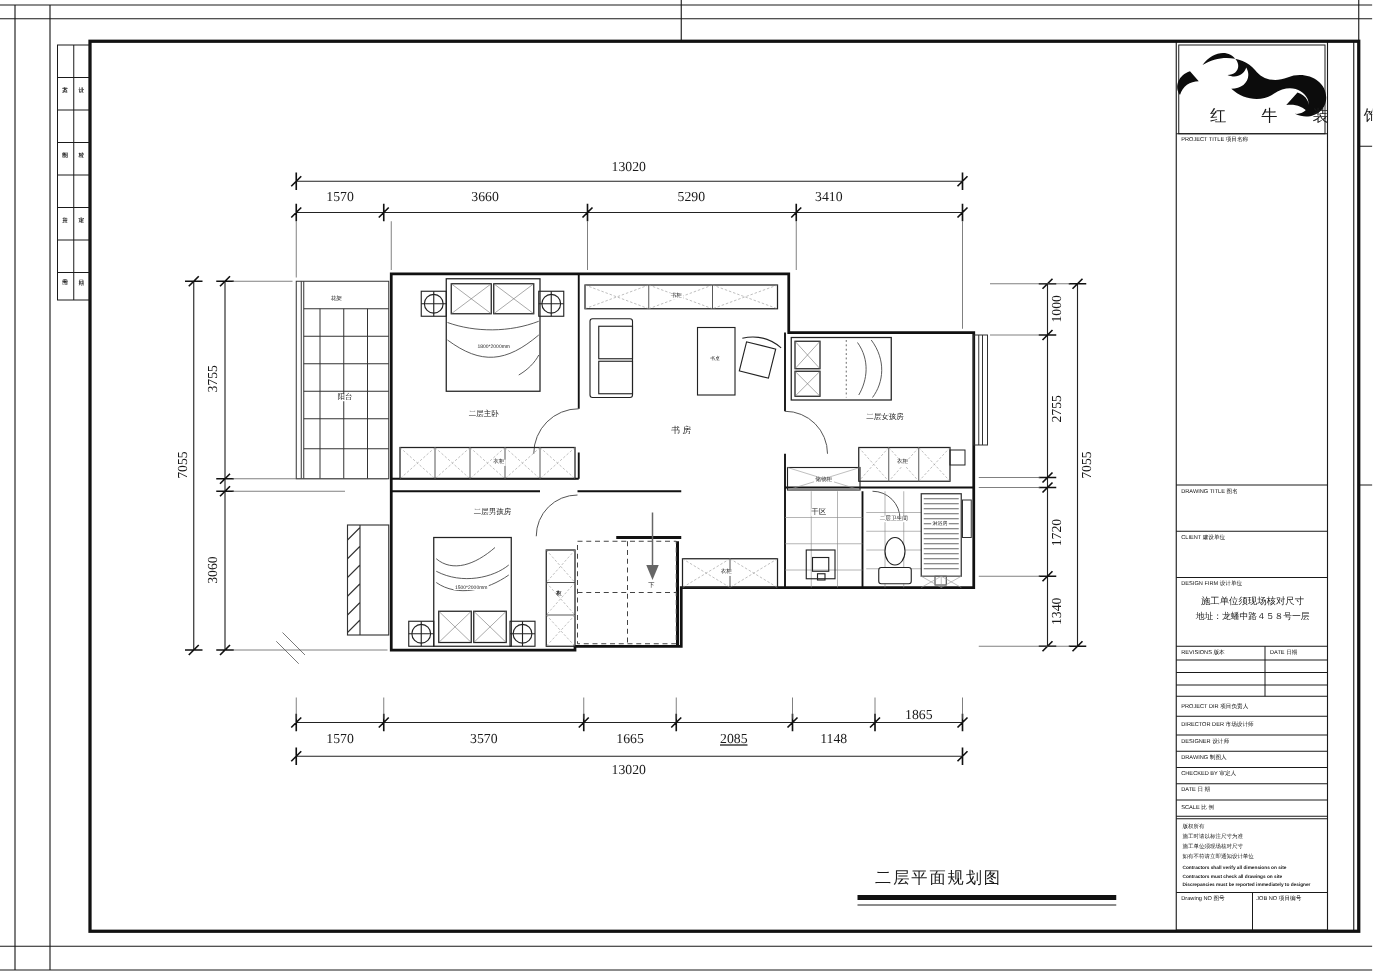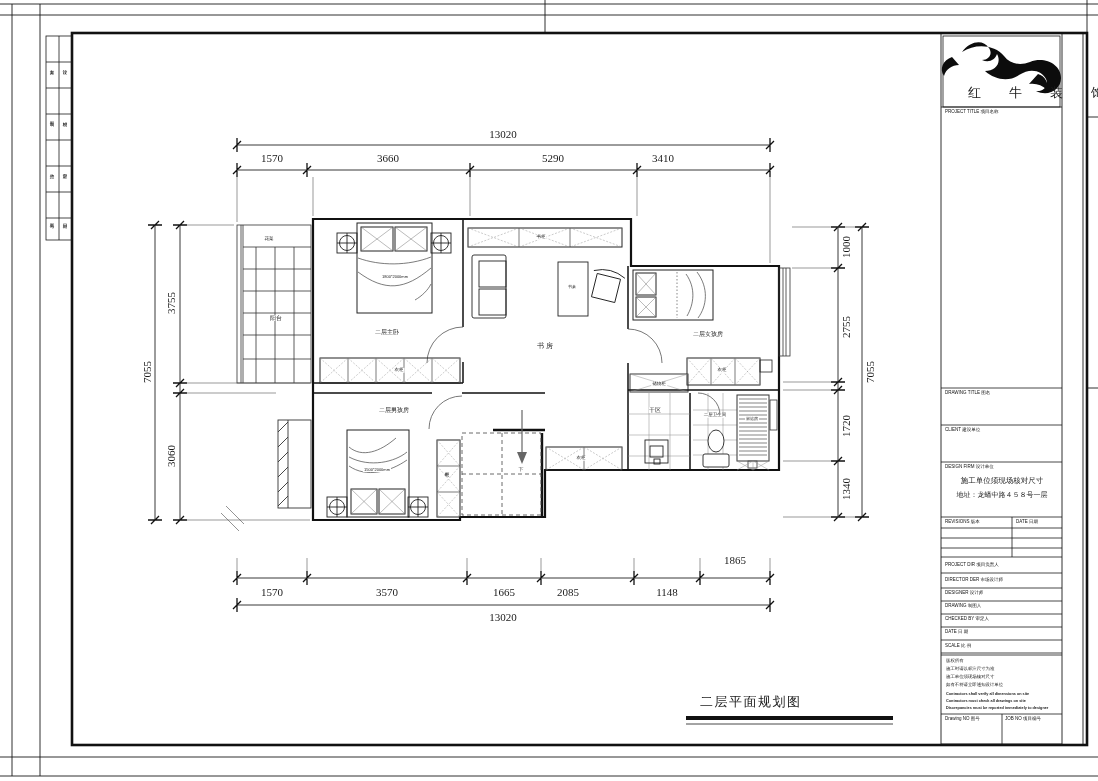--- a/index.html
+++ b/index.html
@@ -281,23 +281,23 @@
 
 <div class="t dim" style="left:503px;top:134px;">13020</div>
 <div class="t dim" style="left:272px;top:158px;">1570</div>
 <div class="t dim" style="left:388px;top:158px;text-align:center;">3660</div>
 <div class="t dim" style="left:553px;top:158px;">5290</div>
 <div class="t dim" style="left:663px;top:158px;">3410</div>
 
 <div class="t dim" style="left:272px;top:592px;">1570</div>
 <div class="t dim" style="left:387px;top:592px;">3570</div>
 <div class="t dim" style="left:504px;top:592px;text-align:right;">1665</div>
-<div class="t dim" style="left:568px;top:592px;">2085</div>
+<div class="t dim" style="left:587px;top:592px;text-decoration:underline;">2085</div>
 <div class="t dim" style="left:667px;top:592px;">1148</div>
-<div class="t dim" style="left:735px;top:560px;">1865</div>
+<div class="t dim" style="left:735px;top:573px;">1865</div>
 <div class="t dim" style="left:503px;top:617px;">13020</div>
 
 <div class="rot dim" style="left:171px;top:303px;">3755</div>
 <div class="rot dim" style="left:171px;top:456px;">3060</div>
 <div class="rot dim" style="left:147px;top:372px;">7055</div>
 
 <div class="rot dim" style="left:846px;top:247px;">1000</div>
 <div class="rot dim" style="left:846px;top:327px;">2755</div>
 <div class="rot dim" style="left:846px;top:426px;">1720</div>
 <div class="rot dim" style="left:846px;top:489px;">1340</div>

